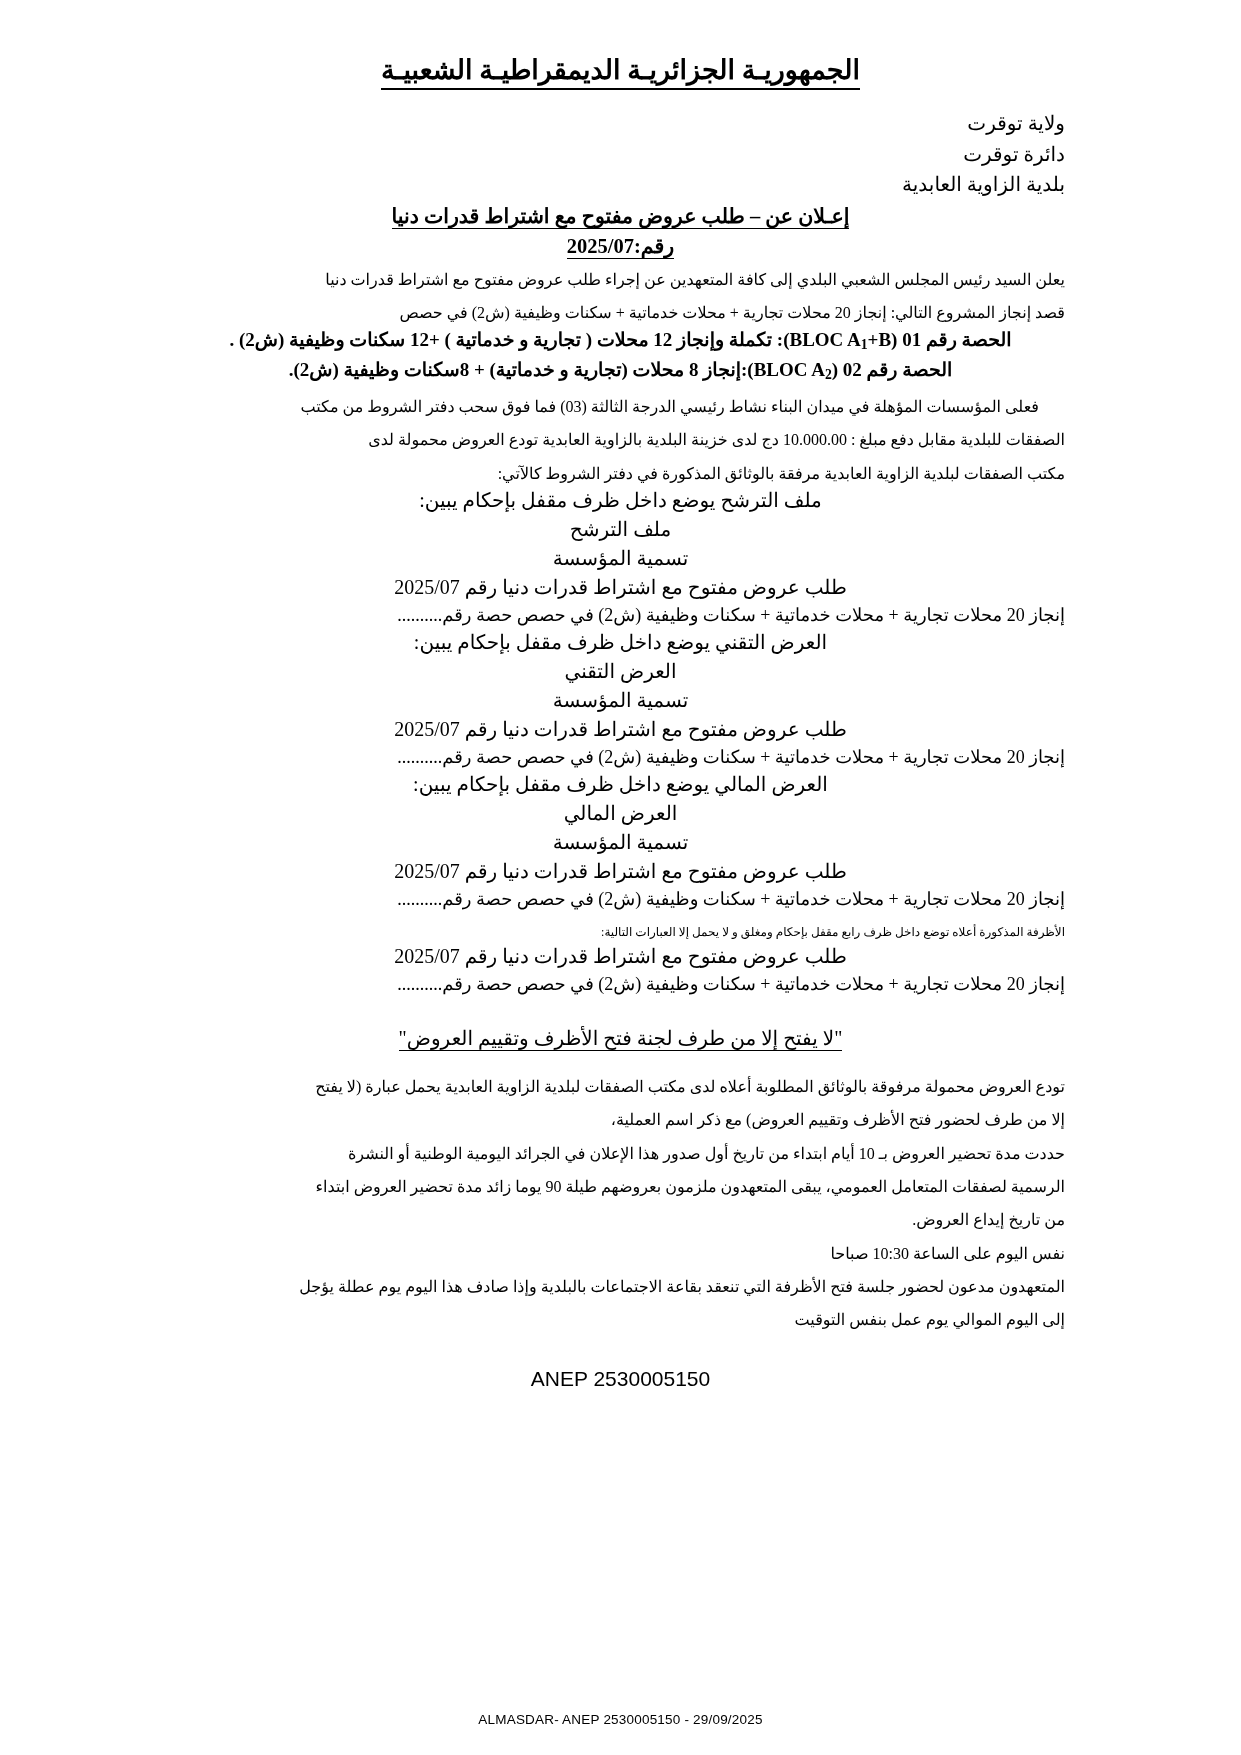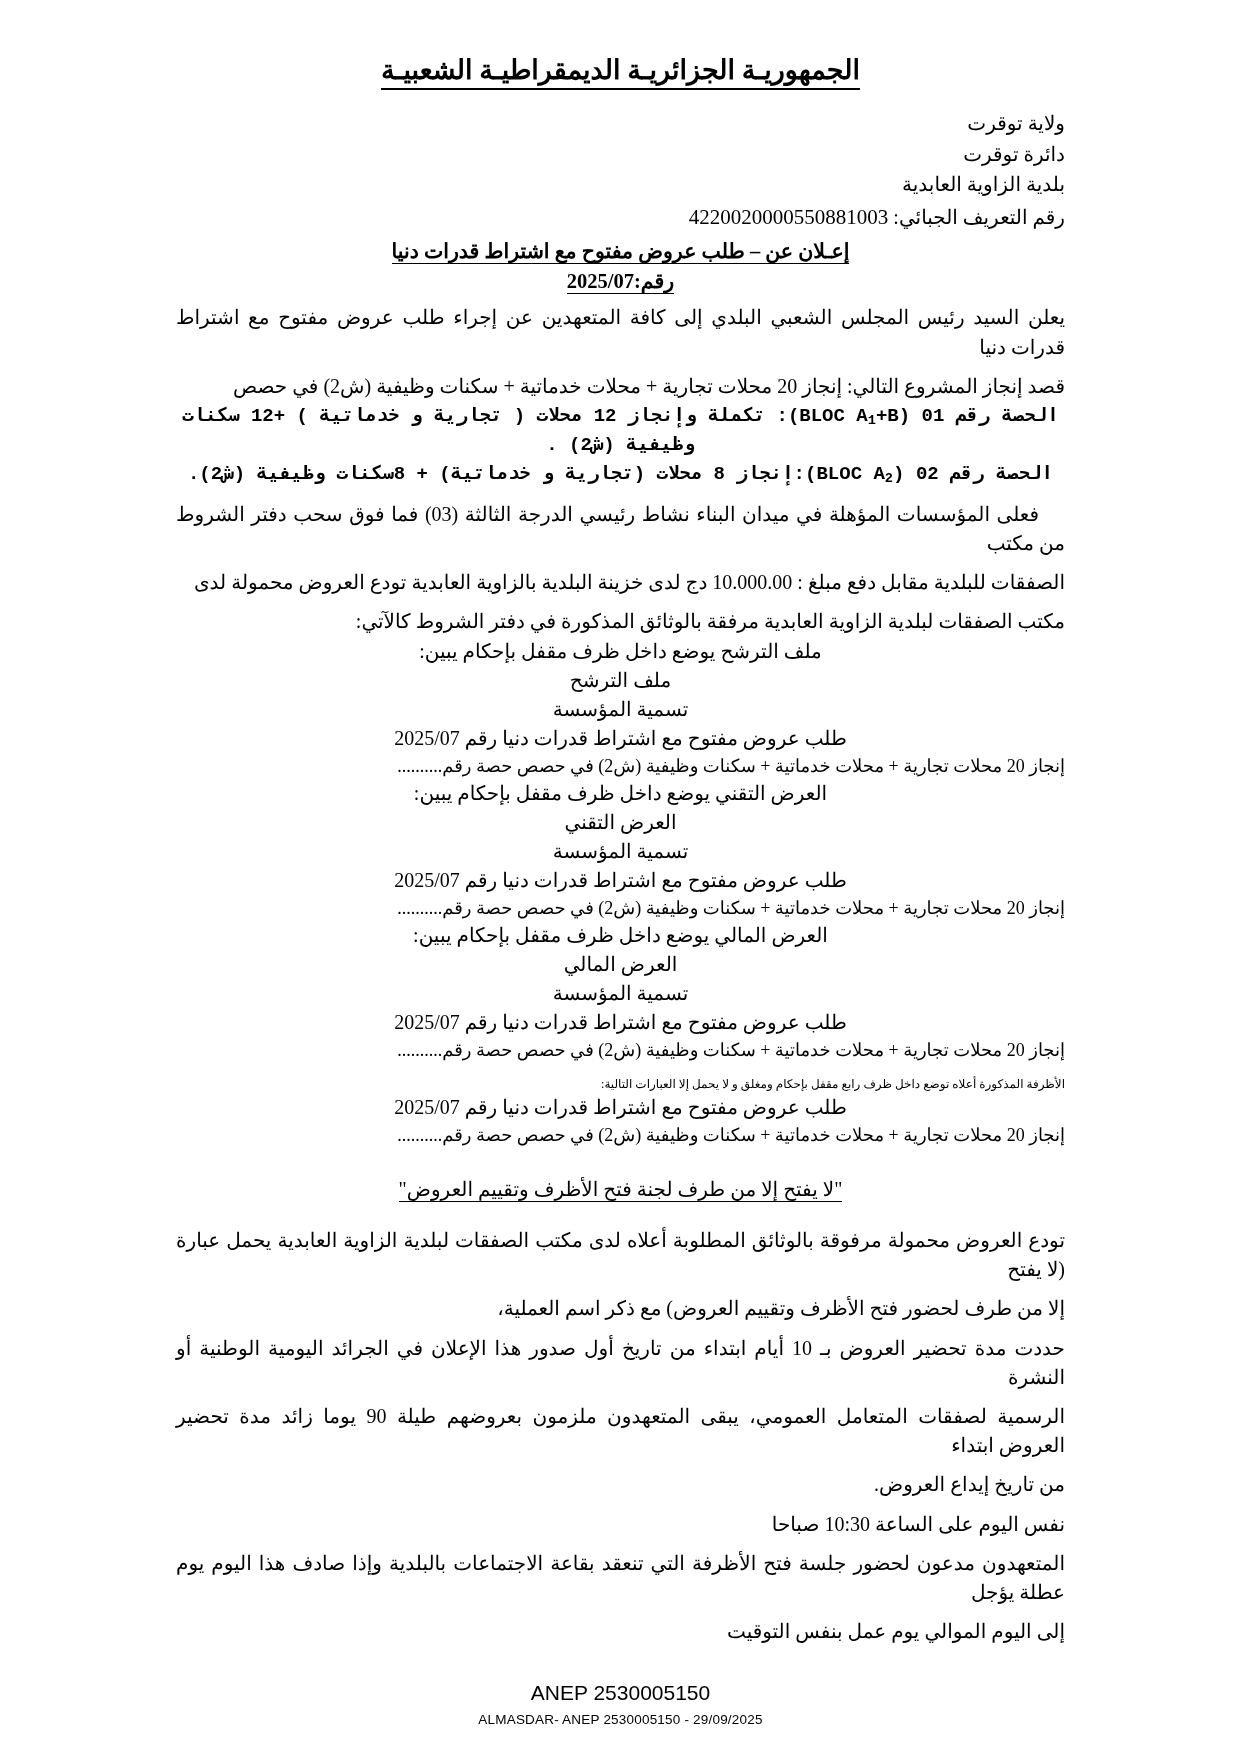--- a/index.html
+++ b/index.html
@@ -80,38 +80,37 @@
     font-weight: bold;
     margin: 1px 0 4px 0;
   }
   .announce-num .u {
     border-bottom: 1.6px solid #000;
     padding-bottom: 1px;
   }
 
   
   p.body-par {
-    font-size: 20px;
+    font-size: 16px;
     line-height: 1.46;
     margin: 10px 0 1px 0;
     text-align: justify;
     text-align-last: right;
   }
   p.body-par.indent { text-indent: 26px; }
 
   p.bold-par {
     font-size: 19px;
     font-weight: bold;
     line-height: 1.48;
     margin: 0 0 1px 0;
     text-align: center;
   }
   p.bold-par.lot {
     text-align: center;
-    font-family: Liberation Mono, monospace;
   }
 
   .ltr-inline {
     direction: ltr;
     unicode-bidi: embed;
     display: inline-block;
   }
   sub { font-size: 0.72em; vertical-align: -0.22em; }
 
   
@@ -179,24 +178,20 @@
     <div class="main-title">
       <span>الجمهوريـة الجزائريـة الديمقراطيـة الشعبيـة</span>
     </div>
 
     <div class="org-block">
       <div>ولاية توقرت</div>
       <div>دائرة توقرت</div>
       <div>بلدية الزاوية العابدية</div>
     </div>
 
-    <div class="fiscal-line">
-      <span>رقم التعريف الجبائي:</span>
-      <span class="fiscal-num">4220020000550881003</span>
-    </div>
 
     <div class="announce-title">
       <span class="u">إعـلان عن – طلب عروض مفتوح مع اشتراط قدرات دنيا</span>
     </div>
     <div class="announce-num">
       <span class="u">رقم:2025/07</span>
     </div>
 
     <p class="body-par">يعلن السيد رئيس المجلس الشعبي البلدي إلى كافة المتعهدين عن إجراء طلب عروض مفتوح مع اشتراط قدرات دنيا</p>
     <p class="body-par">قصد إنجاز المشروع التالي: إنجاز 20 محلات تجارية + محلات خدماتية + سكنات وظيفية (ش2)  في حصص</p>

